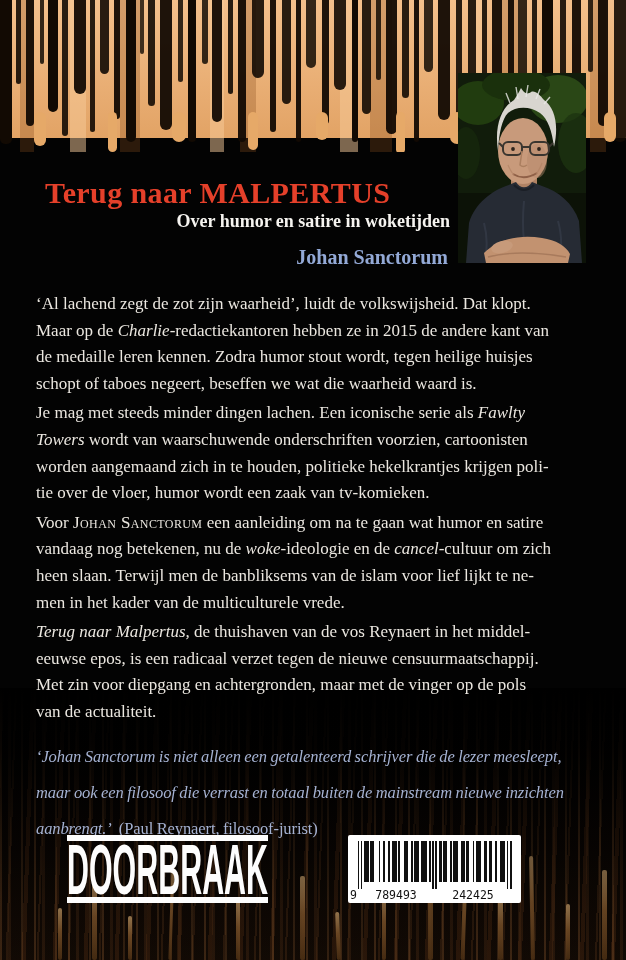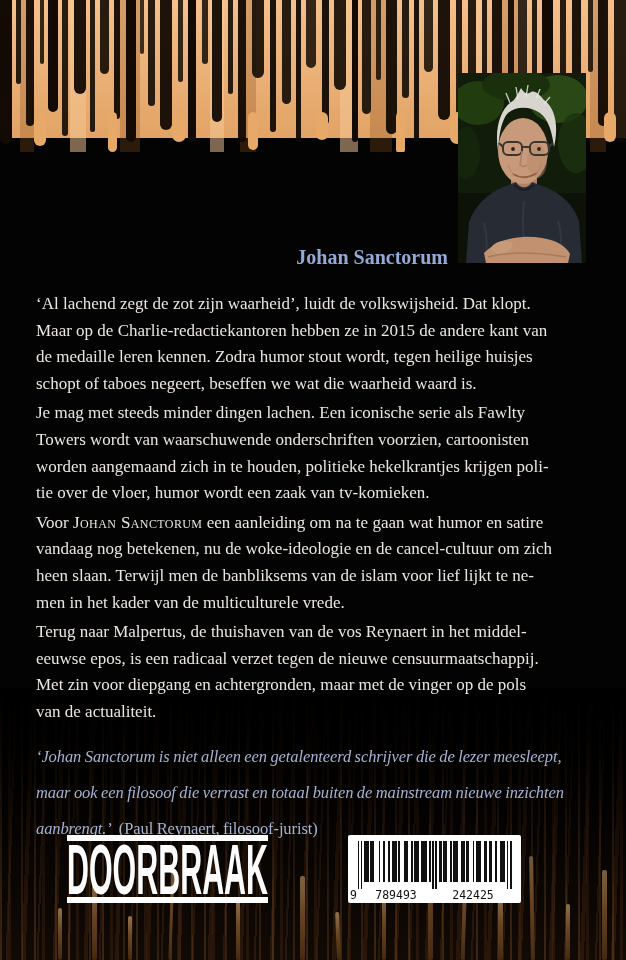--- a/index.html
+++ b/index.html
@@ -15,21 +15,21 @@
   .subtitle{position:absolute;left:38px;top:211px;width:412px;z-index:3;text-align:right;
          font-weight:bold;font-size:18px;color:#f6f4f0;white-space:pre;}
   .author{position:absolute;left:38px;top:246px;width:410px;z-index:3;text-align:right;
          font-weight:bold;font-size:20px;color:#93a9d6;white-space:pre;}
   
   .body-text{position:absolute;left:36px;top:291px;width:560px;z-index:3;color:#ebe7e0;
          font-size:17px;line-height:26.7px;}
   .para{margin:0 0 2.5px 0;white-space:pre;}
   .quote{margin:13px 0 0 0;white-space:pre;font-size:16.5px;line-height:36px;color:#a5b2d2;
          font-style:italic;letter-spacing:-.1px;word-spacing:-.5px;}
-  .rich-i{}
+  .rich-i{font-style:italic;}
   .rich-sc{font-variant:small-caps;letter-spacing:.4px;}
   .rich-r{font-style:normal;}
   
   .bottom-texture{position:absolute;left:0;top:688px;width:626px;height:272px;z-index:1;
     background:
       repeating-linear-gradient(90deg, rgba(146,92,48,.38) 0 2px, rgba(0,0,0,0) 2px 8px,
         rgba(96,56,26,.32) 8px 11px, rgba(0,0,0,0) 11px 21px,
         rgba(177,115,60,.24) 21px 23px, rgba(0,0,0,0) 23px 34px),
       repeating-linear-gradient(92deg, rgba(70,38,16,.55) 0 4px, rgba(0,0,0,0) 4px 15px,
         rgba(120,72,34,.28) 15px 17px, rgba(0,0,0,0) 17px 31px),
@@ -161,20 +161,22 @@
       <path d="M50,92 Q53,99 56,102 M84,90 Q81,98 78,101" fill="none" stroke="#b08264" stroke-width="1.2" opacity=".7"></path>
     </g>
     <path fill="#262b34" d="M8,190 L11,150 C17,130 34,118 48,113 L58,109 C62,116 70,116 74,109 L84,113 C100,118 115,130 121,148 L124,190 Z"></path>
     <path d="M56,112 Q66,122 76,112" fill="none" stroke="#1b1f26" stroke-width="2"></path>
     <path d="M26,150 Q30,165 28,180 M100,148 Q104,162 103,178 M66,128 Q64,150 66,168" stroke="#343b47" stroke-width="2" fill="none" opacity=".8"></path>
     <path fill="#c29270" d="M26,180 C40,166 62,161 84,165 C98,167 108,173 112,181 L110,190 L28,190 Z"></path>
     <ellipse cx="44" cy="174" rx="11" ry="6" fill="#c79a7a" transform="rotate(-14 44 174)"></ellipse>
     <path d="M30,184 Q60,176 108,184" stroke="#9c7154" stroke-width="1.4" fill="none" opacity=".7"></path>
   </svg>
 
+  <div class="title">Terug naar MALPERTUS</div>
+  <div class="subtitle">Over humor en satire in woketijden</div>
   <div class="author">Johan Sanctorum</div>
 
   <div class="body-text">
     <p class="para"><span>‘Al lachend zegt de zot zijn waarheid’, luidt de volkswijsheid. Dat klopt.
 Maar op de </span><span class="rich-i">Charlie</span><span>-redactiekantoren hebben ze in 2015 de andere kant van
 de medaille leren kennen. Zodra humor stout wordt, tegen heilige huisjes
 schopt of taboes negeert, beseffen we wat die waarheid waard is.</span></p>
     <p class="para"><span>Je mag met steeds minder dingen lachen. Een iconische serie als </span><span class="rich-i">Fawlty
 Towers</span><span> wordt van waarschuwende onderschriften voorzien, cartoonisten
 worden aangemaand zich in te houden, politieke hekelkrantjes krijgen poli-

